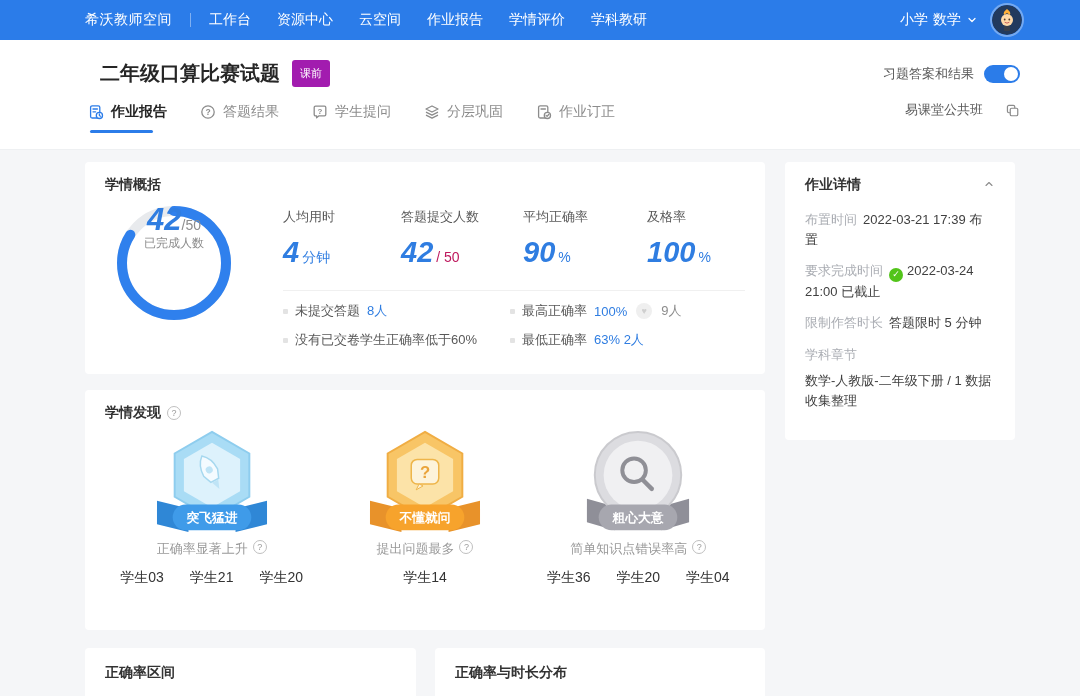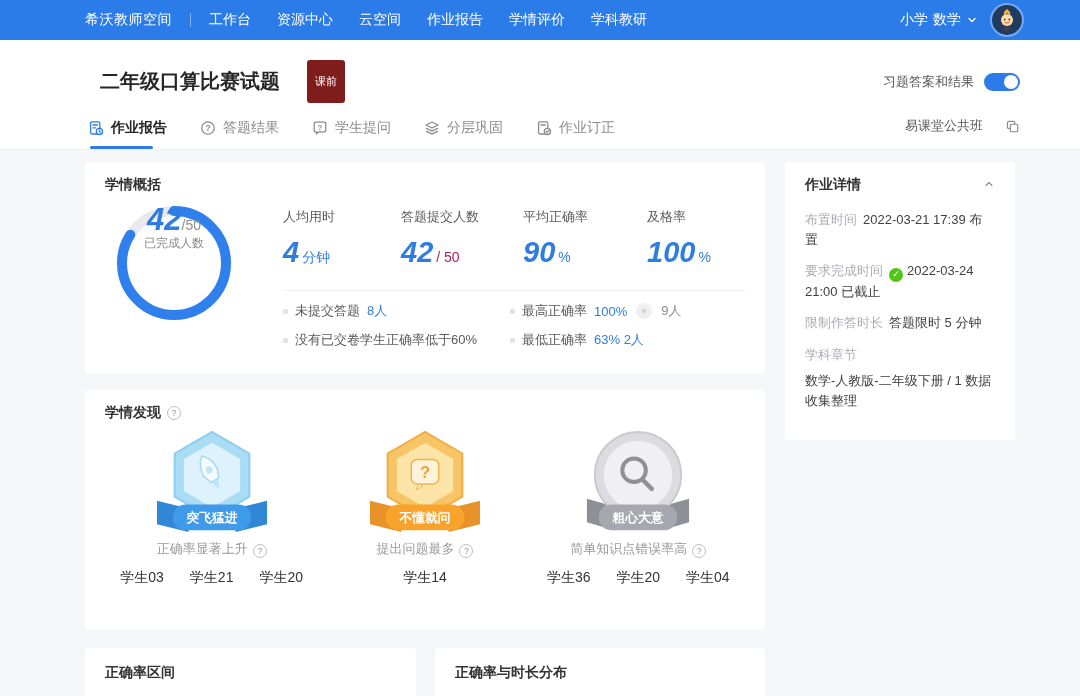--- a/index.html
+++ b/index.html
@@ -15,22 +15,22 @@
   .nav-item { cursor:pointer; white-space:nowrap; }
   .nav-spacer { flex:1; }
   .grade-select { display:flex; align-items:center; gap:5px; font-size:14px; cursor:pointer; }
   .avatar { width:30px; height:30px; margin-left:14px; border-radius:50%; overflow:hidden;
     box-shadow:0 0 0 2px rgba(255,255,255,.35); }
 
   
   .page-header { background:#fff; height:110px; border-bottom:1px solid #eef0f2; }
   .title-row { display:flex; align-items:center; padding:20px 60px 0 100px; }
   .page-title { font-size:20px; font-weight:bold; color:#262626; }
-  .stage-badge { margin-left:27px; background:#7f1d1d; color:#fff; font-size:11px;
-    line-height:1; padding:16px 8px; border-radius:3px; }
+  .stage-badge { margin-left:12px; background:#a21caf; color:#fff; font-size:11px;
+    line-height:1; padding:8px 8px; border-radius:3px; }
   .title-spacer { flex:1; }
   .toggle-label { font-size:13px; color:#595959; margin-right:10px; }
   .switch { width:36px; height:18px; border-radius:9px; background:#d9d9d9; position:relative; cursor:pointer; }
   .switch.on { background:#2b7ce9; }
   .switch .knob { position:absolute; top:2px; left:2px; width:14px; height:14px;
     border-radius:50%; background:#fff; transition:left .1s; }
   .switch.on .knob { left:20px; }
 
   .tabs-row { display:flex; align-items:flex-end; padding:14px 60px 0 88px; height:46px; }
   .tab { display:flex; align-items:center; gap:7px; font-size:14px; color:#8c8c8c;
@@ -92,21 +92,21 @@
 
   
   .discovery-card { height:240px; margin-top:16px; padding:14px 20px 0; }
   .discovery-head { display:flex; align-items:center; gap:6px; }
   .qmark { display:inline-flex; width:14px; height:14px; border-radius:50%;
     border:1px solid #bfbfbf; color:#9b9b9b; font-size:9px; align-items:center;
     justify-content:center; cursor:pointer; }
   .badges-row { display:flex; margin-top:4px; }
   .badge-col { width:33.33%; text-align:center; }
   .badge-art { display:block; margin:0 auto; }
-  .badge-desc { font-size:13px; color:#999; display:flex; align-items:flex-end;
+  .badge-desc { font-size:13px; color:#999; display:flex; align-items:flex-start;
     justify-content:center; gap:5px; margin-top:2px; }
   .students { display:flex; justify-content:center; gap:26px; margin-top:11px;
     font-size:14px; color:#333; }
   .student { cursor:pointer; }
 
   
   .bottom-row { display:flex; gap:19px; margin-top:18px; }
   .chart-card-left { width:331px; height:80px; padding:16px 20px; }
   .chart-card-right { width:330px; height:80px; padding:16px 20px; }
 </style>

